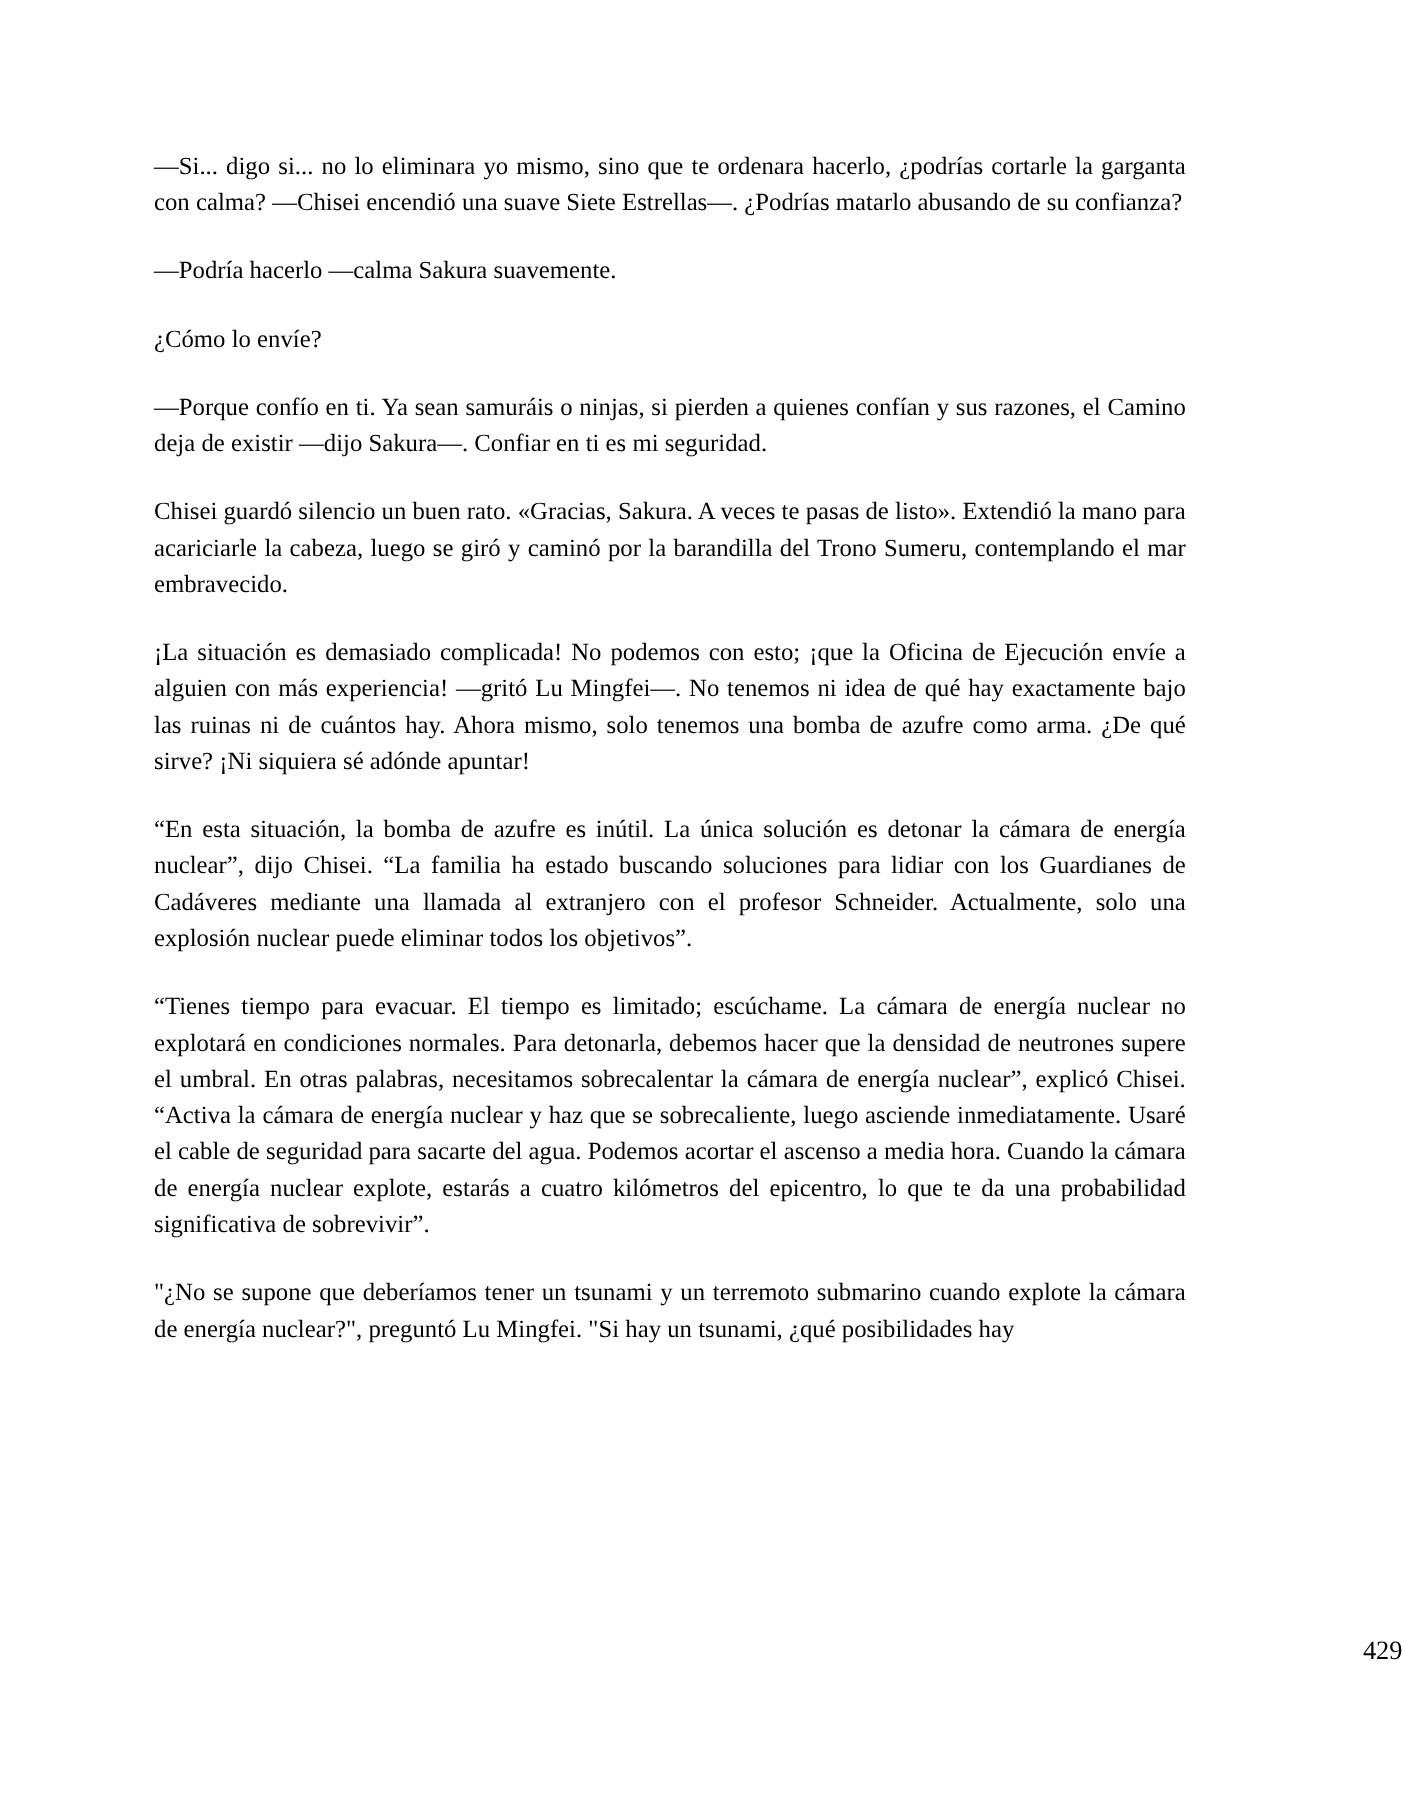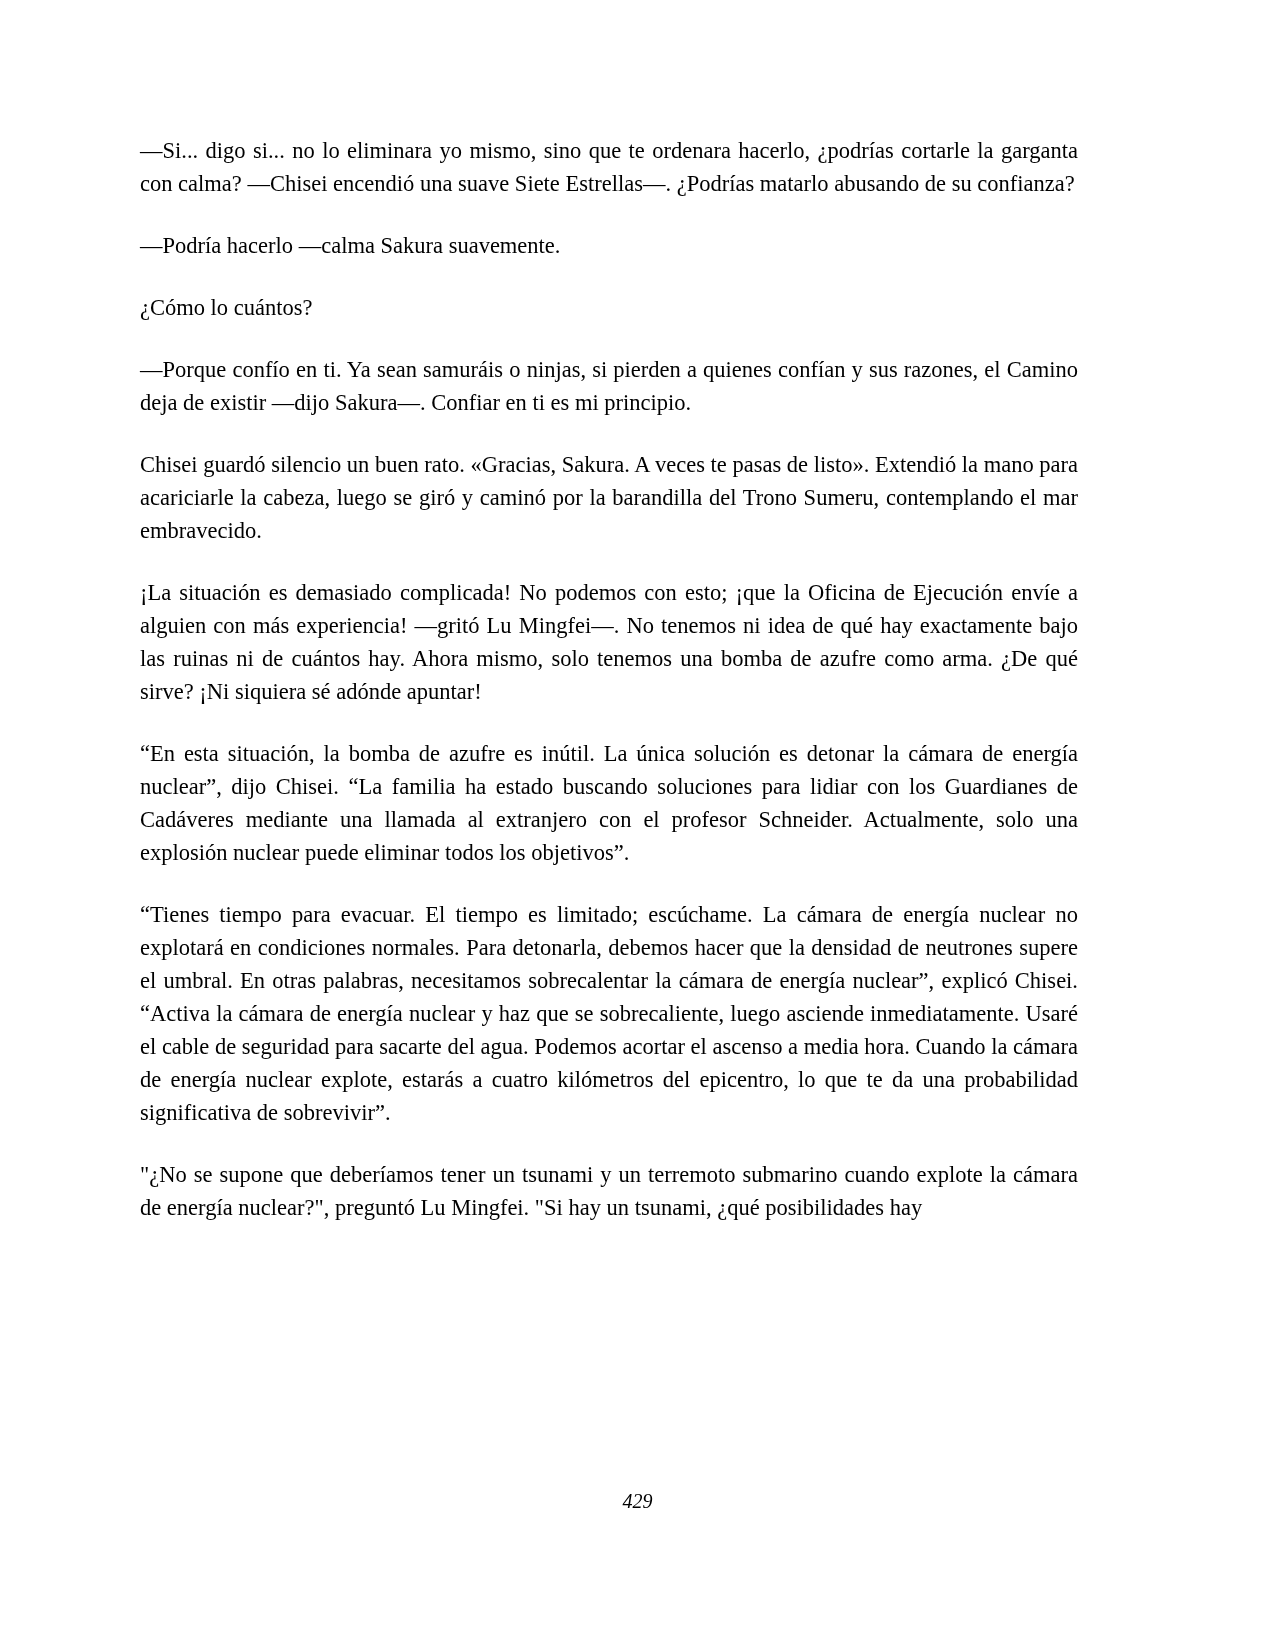--- a/index.html
+++ b/index.html
@@ -28,35 +28,34 @@
     font-size: 22.5px;
     line-height: 33px;
     text-align: justify;
     text-justify: inter-word;
   }
   .page-number {
     position: absolute;
     left: 0;
     top: 1489px;
     width: 100%;
-    text-align: center;
-    font-size: 20px;
+    text-align: right;
+    font-size: 24px;
     line-height: 24px;
-    font-style: italic;
   }
 </style>
 </head>
 <body>
 
 <div class="page">
   <div class="text-block">
     <p class="para">—Si... digo si... no lo eliminara yo mismo, sino que te ordenara hacerlo, ¿podrías cortarle la garganta con calma? —Chisei encendió una suave Siete Estrellas—. ¿Podrías matarlo abusando de su confianza?</p>
     <p class="para">—Podría hacerlo —calma Sakura suavemente.</p>
-    <p class="para">¿Cómo lo cuántos?</p>
-    <p class="para">—Porque confío en ti. Ya sean samuráis o ninjas, si pierden a quienes confían y sus razones, el Camino deja de existir —dijo Sakura—. Confiar en ti es mi principio.</p>
+    <p class="para">¿Cómo lo envíe?</p>
+    <p class="para">—Porque confío en ti. Ya sean samuráis o ninjas, si pierden a quienes confían y sus razones, el Camino deja de existir —dijo Sakura—. Confiar en ti es mi seguridad.</p>
     <p class="para">Chisei guardó silencio un buen rato. «Gracias, Sakura. A veces te pasas de listo». Extendió la mano para acariciarle la cabeza, luego se giró y caminó por la barandilla del Trono Sumeru, contemplando el mar embravecido.</p>
     <p class="para">¡La situación es demasiado complicada! No podemos con esto; ¡que la Oficina de Ejecución envíe a alguien con más experiencia! —gritó Lu Mingfei—. No tenemos ni idea de qué hay exactamente bajo las ruinas ni de cuántos hay. Ahora mismo, solo tenemos una bomba de azufre como arma. ¿De qué sirve? ¡Ni siquiera sé adónde apuntar!</p>
     <p class="para">“En esta situación, la bomba de azufre es inútil. La única solución es detonar la cámara de energía nuclear”, dijo Chisei. “La familia ha estado buscando soluciones para lidiar con los Guardianes de Cadáveres mediante una llamada al extranjero con el profesor Schneider. Actualmente, solo una explosión nuclear puede eliminar todos los objetivos”.</p>
     <p class="para">“Tienes tiempo para evacuar. El tiempo es limitado; escúchame. La cámara de energía nuclear no explotará en condiciones normales. Para detonarla, debemos hacer que la densidad de neutrones supere el umbral. En otras palabras, necesitamos sobrecalentar la cámara de energía nuclear”, explicó Chisei. “Activa la cámara de energía nuclear y haz que se sobrecaliente, luego asciende inmediatamente. Usaré el cable de seguridad para sacarte del agua. Podemos acortar el ascenso a media hora. Cuando la cámara de energía nuclear explote, estarás a cuatro kilómetros del epicentro, lo que te da una probabilidad significativa de sobrevivir”.</p>
     <p class="para">"¿No se supone que deberíamos tener un tsunami y un terremoto submarino cuando explote la cámara de energía nuclear?", preguntó Lu Mingfei. "Si hay un tsunami, ¿qué posibilidades hay</p>
   </div>
   <div class="page-number">429</div>
 </div>
 
 </body></html>

